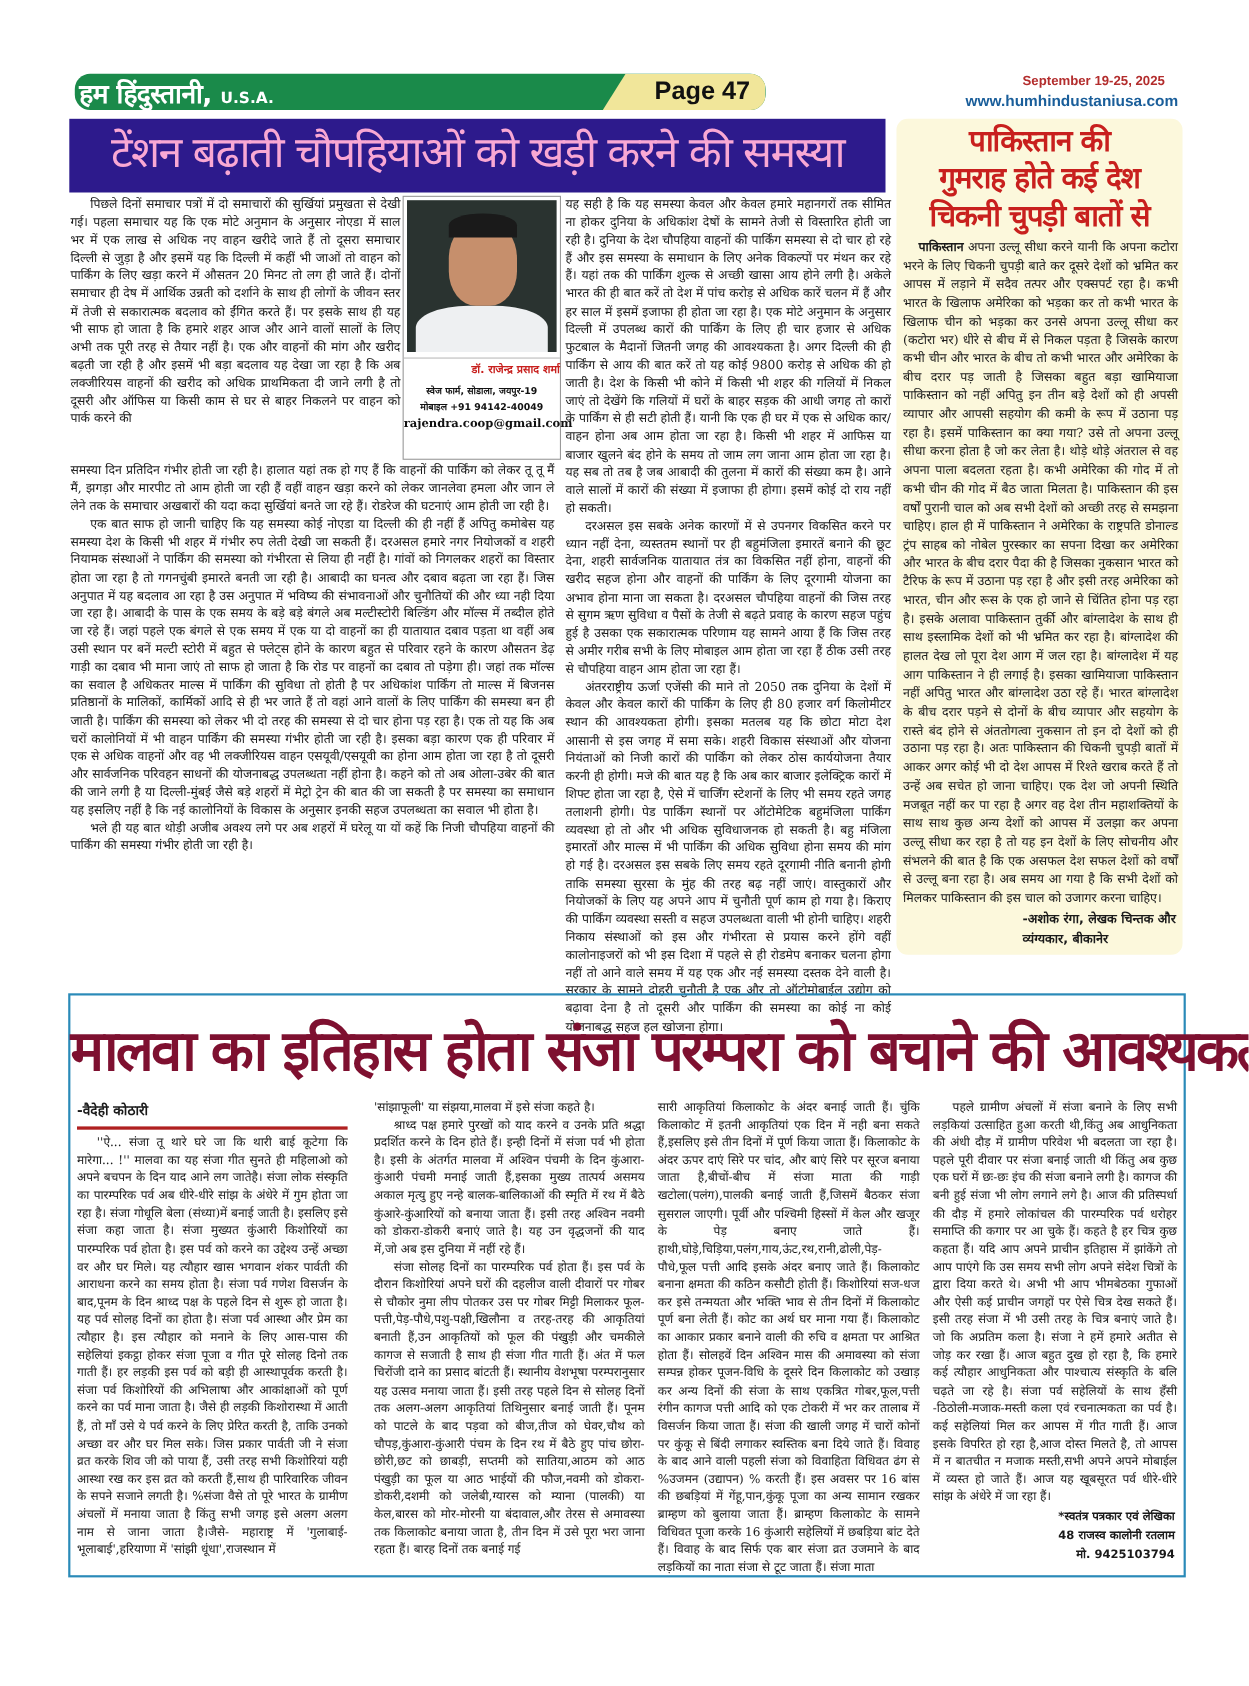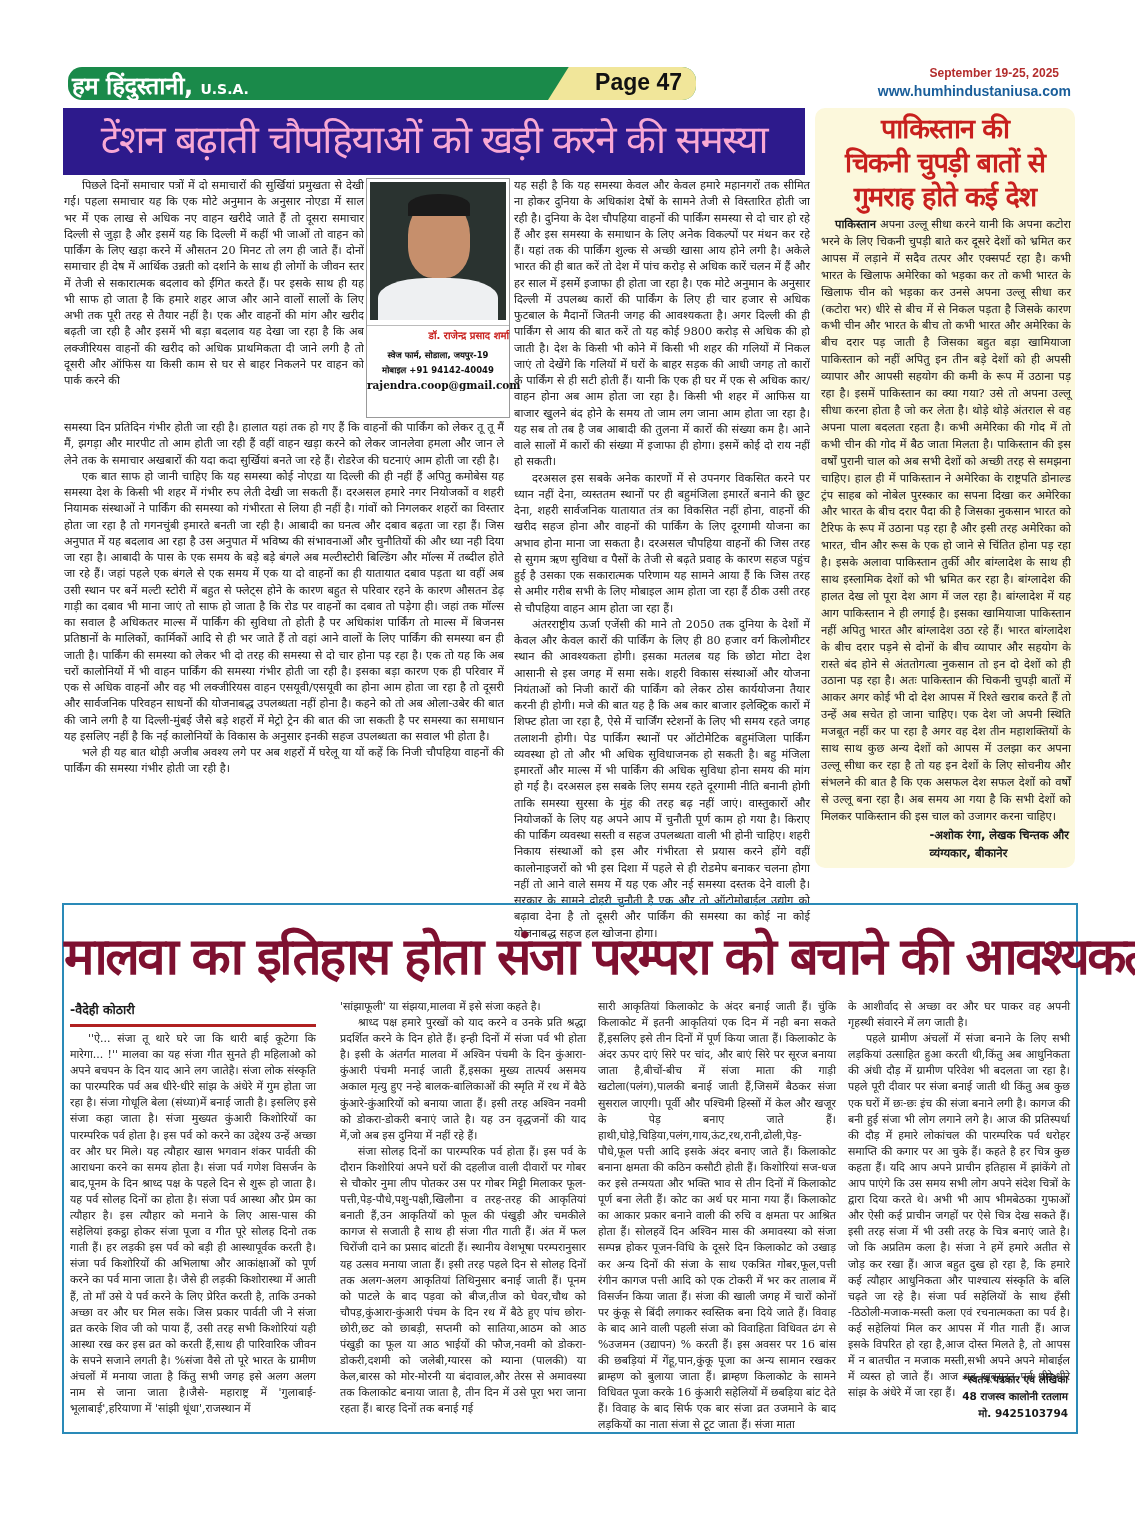--- a/index.html
+++ b/index.html
@@ -95,22 +95,22 @@
 
 <div class="abs col c3">
   <p>यह सही है कि यह समस्या केवल और केवल हमारे महानगरों तक सीमित ना होकर दुनिया के अधिकांश देषों के सामने तेजी से विस्तारित होती जा रही है। दुनिया के देश चौपहिया वाहनों की पार्किंग समस्या से दो चार हो रहे हैं और इस समस्या के समाधान के लिए अनेक विकल्पों पर मंथन कर रहे हैं। यहां तक की पार्किंग शुल्क से अच्छी खासा आय होने लगी है। अकेले भारत की ही बात करें तो देश में पांच करोड़ से अधिक कारें चलन में हैं और हर साल में इसमें इजाफा ही होता जा रहा है। एक मोटे अनुमान के अनुसार दिल्ली में उपलब्ध कारों की पार्किंग के लिए ही चार हजार से अधिक फुटबाल के मैदानों जितनी जगह की आवश्यकता है। अगर दिल्ली की ही पार्किंग से आय की बात करें तो यह कोई 9800 करोड़ से अधिक की हो जाती है। देश के किसी भी कोने में किसी भी शहर की गलियों में निकल जाएं तो देखेंगे कि गलियों में घरों के बाहर सड़क की आधी जगह तो कारों के पार्किंग से ही सटी होती हैं। यानी कि एक ही घर में एक से अधिक कार/वाहन होना अब आम होता जा रहा है। किसी भी शहर में आफिस या बाजार खुलने बंद होने के समय तो जाम लग जाना आम होता जा रहा है। यह सब तो तब है जब आबादी की तुलना में कारों की संख्या कम है। आने वाले सालों में कारों की संख्या में इजाफा ही होगा। इसमें कोई दो राय नहीं हो सकती।</p>
   <p class="ind">दरअसल इस सबके अनेक कारणों में से उपनगर विकसित करने पर ध्यान नहीं देना, व्यस्ततम स्थानों पर ही बहुमंजिला इमारतें बनाने की छूट देना, शहरी सार्वजनिक यातायात तंत्र का विकसित नहीं होना, वाहनों की खरीद सहज होना और वाहनों की पार्किंग के लिए दूरगामी योजना का अभाव होना माना जा सकता है। दरअसल चौपहिया वाहनों की जिस तरह से सुगम ऋण सुविधा व पैसों के तेजी से बढ़ते प्रवाह के कारण सहज पहुंच हुई है उसका एक सकारात्मक परिणाम यह सामने आया हैं कि जिस तरह से अमीर गरीब सभी के लिए मोबाइल आम होता जा रहा हैं ठीक उसी तरह से चौपहिया वाहन आम होता जा रहा हैं।</p>
   <p class="ind">अंतरराष्ट्रीय ऊर्जा एजेंसी की माने तो 2050 तक दुनिया के देशों में केवल और केवल कारों की पार्किंग के लिए ही 80 हजार वर्ग किलोमीटर स्थान की आवश्यकता होगी। इसका मतलब यह कि छोटा मोटा देश आसानी से इस जगह में समा सके। शहरी विकास संस्थाओं और योजना नियंताओं को निजी कारों की पार्किंग को लेकर ठोस कार्ययोजना तैयार करनी ही होगी। मजे की बात यह है कि अब कार बाजार इलेक्ट्रिक कारों में शिफ्ट होता जा रहा है, ऐसे में चार्जिंग स्टेशनों के लिए भी समय रहते जगह तलाशनी होगी। पेड पार्किंग स्थानों पर ऑटोमेटिक बहुमंजिला पार्किंग व्यवस्था हो तो और भी अधिक सुविधाजनक हो सकती है। बहु मंजिला इमारतों और माल्स में भी पार्किंग की अधिक सुविधा होना समय की मांग हो गई है। दरअसल इस सबके लिए समय रहते दूरगामी नीति बनानी होगी ताकि समस्या सुरसा के मुंह की तरह बढ़ नहीं जाएं। वास्तुकारों और नियोजकों के लिए यह अपने आप में चुनौती पूर्ण काम हो गया है। किराए की पार्किंग व्यवस्था सस्ती व सहज उपलब्धता वाली भी होनी चाहिए। शहरी निकाय संस्थाओं को इस और गंभीरता से प्रयास करने होंगे वहीं कालोनाइजरों को भी इस दिशा में पहले से ही रोडमेप बनाकर चलना होगा नहीं तो आने वाले समय में यह एक और नई समस्या दस्तक देने वाली है। सरकार के सामने दोहरी चुनौती है एक और तो ऑटोमोबाईल उद्योग को बढ़ावा देना है तो दूसरी और पार्किंग की समस्या का कोई ना कोई योजनाबद्ध सहज हल खोजना होगा।</p>
 </div>
 
 <div class="abs side" style="background: rgb(252, 248, 220); border-radius: 10px;">
   <div class="side-title" style="color: rgb(200, 32, 30);">
     <div>पाकिस्तान की</div>
+    <div>गुमराह होते कई देश</div>
     <div>चिकनी चुपड़ी बातों से</div>
-    <div>गुमराह होते कई देश</div>
   </div>
   <div class="side-body">
     <span style="display:inline-block;width:14px;"></span><b>पाकिस्तान</b>
     <span>अपना उल्लू सीधा करने यानी कि अपना कटोरा भरने के लिए चिकनी चुपड़ी बाते कर दूसरे देशों को भ्रमित कर आपस में लड़ाने में सदैव तत्पर और एक्सपर्ट रहा है। कभी भारत के खिलाफ अमेरिका को भड़का कर तो कभी भारत के खिलाफ चीन को भड़का कर उनसे अपना उल्लू सीधा कर (कटोरा भर) धीरे से बीच में से निकल पड़ता है जिसके कारण कभी चीन और भारत के बीच तो कभी भारत और अमेरिका के बीच दरार पड़ जाती है जिसका बहुत बड़ा खामियाजा पाकिस्तान को नहीं अपितु इन तीन बड़े देशों को ही अपसी व्यापार और आपसी सहयोग की कमी के रूप में उठाना पड़ रहा है। इसमें पाकिस्तान का क्या गया? उसे तो अपना उल्लू सीधा करना होता है जो कर लेता है। थोड़े थोड़े अंतराल से वह अपना पाला बदलता रहता है। कभी अमेरिका की गोद में तो कभी चीन की गोद में बैठ जाता मिलता है। पाकिस्तान की इस वर्षों पुरानी चाल को अब सभी देशों को अच्छी तरह से समझना चाहिए। हाल ही में पाकिस्तान ने अमेरिका के राष्ट्रपति डोनाल्ड ट्रंप साहब को नोबेल पुरस्कार का सपना दिखा कर अमेरिका और भारत के बीच दरार पैदा की है जिसका नुकसान भारत को टैरिफ के रूप में उठाना पड़ रहा है और इसी तरह अमेरिका को भारत, चीन और रूस के एक हो जाने से चिंतित होना पड़ रहा है। इसके अलावा पाकिस्तान तुर्की और बांग्लादेश के साथ ही साथ इस्लामिक देशों को भी भ्रमित कर रहा है। बांग्लादेश की हालत देख लो पूरा देश आग में जल रहा है। बांग्लादेश में यह आग पाकिस्तान ने ही लगाई है। इसका खामियाजा पाकिस्तान नहीं अपितु भारत और बांग्लादेश उठा रहे हैं। भारत बांग्लादेश के बीच दरार पड़ने से दोनों के बीच व्यापार और सहयोग के रास्ते बंद होने से अंततोगत्वा नुकसान तो इन दो देशों को ही उठाना पड़ रहा है। अतः पाकिस्तान की चिकनी चुपड़ी बातों में आकर अगर कोई भी दो देश आपस में रिश्ते खराब करते हैं तो उन्हें अब सचेत हो जाना चाहिए। एक देश जो अपनी स्थिति मजबूत नहीं कर पा रहा है अगर वह देश तीन महाशक्तियों के साथ साथ कुछ अन्य देशों को आपस में उलझा कर अपना उल्लू सीधा कर रहा है तो यह इन देशों के लिए सोचनीय और संभलने की बात है कि एक असफल देश सफल देशों को वर्षों से उल्लू बना रहा है। अब समय आ गया है कि सभी देशों को मिलकर पाकिस्तान की इस चाल को उजागर करना चाहिए।</span>
   </div>
   <div class="side-sign">
     <div>-अशोक रंगा, लेखक चिन्तक और</div>
     <div>व्यंग्यकार, बीकानेर</div>
   </div>
 </div>
@@ -124,21 +124,20 @@
   </div>
   <div class="col2 a2c2">
     <p>'सांझाफूली' या संझया,मालवा में इसे संजा कहते है।</p>
     <p class="ind">श्राध्द पक्ष हमारे पुरखों को याद करने व उनके प्रति श्रद्धा प्रदर्शित करने के दिन होते हैं। इन्ही दिनों में संजा पर्व भी होता है। इसी के अंतर्गत मालवा में अश्विन पंचमी के दिन कुंआरा-कुंआरी पंचमी मनाई जाती हैं,इसका मुख्य तात्पर्य असमय अकाल मृत्यु हुए नन्हे बालक-बालिकाओं की स्मृति में रथ में बैठे कुंआरे-कुंआरियों को बनाया जाता हैं। इसी तरह अश्विन नवमी को डोकरा-डोकरी बनाएं जाते है। यह उन वृद्धजनों की याद में,जो अब इस दुनिया में नहीं रहे हैं।</p>
     <p class="ind">संजा सोलह दिनों का पारम्परिक पर्व होता हैं। इस पर्व के दौरान किशोरियां अपने घरों की दहलीज वाली दीवारों पर गोबर से चौकोर नुमा लीप पोतकर उस पर गोबर मिट्टी मिलाकर फूल-पत्ती,पेड़-पौधे,पशु-पक्षी,खिलौना व तरह-तरह की आकृतियां बनाती हैं,उन आकृतियों को फूल की पंखुड़ी और चमकीले कागज से सजाती है साथ ही संजा गीत गाती हैं। अंत में फल चिरोंजी दाने का प्रसाद बांटती हैं। स्थानीय वेशभूषा परम्परानुसार यह उत्सव मनाया जाता हैं। इसी तरह पहले दिन से सोलह दिनों तक अलग-अलग आकृतियां तिथिनुसार बनाई जाती हैं। पूनम को पाटले के बाद पड़वा को बीज,तीज को घेवर,चौथ को चौपड़,कुंआरा-कुंआरी पंचम के दिन रथ में बैठे हुए पांच छोरा-छोरी,छट को छाबड़ी, सप्तमी को सातिया,आठम को आठ पंखुड़ी का फूल या आठ भाईयों की फौज,नवमी को डोकरा-डोकरी,दशमी को जलेबी,ग्यारस को म्याना (पालकी) या केल,बारस को मोर-मोरनी या बंदावाल,और तेरस से अमावस्या तक किलाकोट बनाया जाता है, तीन दिन में उसे पूरा भरा जाना रहता हैं। बारह दिनों तक बनाई गई</p>
   </div>
   <div class="col2 a2c3">
     <p>सारी आकृतियां किलाकोट के अंदर बनाई जाती हैं। चुंकि किलाकोट में इतनी आकृतियां एक दिन में नही बना सकते हैं,इसलिए इसे तीन दिनों में पूर्ण किया जाता हैं। किलाकोट के अंदर ऊपर दाएं सिरे पर चांद, और बाएं सिरे पर सूरज बनाया जाता है,बीचों-बीच में संजा माता की गाड़ी खटोला(पलंग),पालकी बनाई जाती हैं,जिसमें बैठकर संजा सुसराल जाएगी। पूर्वी और पश्चिमी हिस्सों में केल और खजूर के पेड़ बनाए जाते हैं। हाथी,घोड़े,चिड़िया,पलंग,गाय,ऊंट,रथ,रानी,ढोली,पेड़-पौधे,फूल पत्ती आदि इसके अंदर बनाए जाते हैं। किलाकोट बनाना क्षमता की कठिन कसौटी होती हैं। किशोरियां सज-धज कर इसे तन्मयता और भक्ति भाव से तीन दिनों में किलाकोट पूर्ण बना लेती हैं। कोट का अर्थ घर माना गया हैं। किलाकोट का आकार प्रकार बनाने वाली की रुचि व क्षमता पर आश्रित होता हैं। सोलहवें दिन अश्विन मास की अमावस्या को संजा सम्पन्न होकर पूजन-विधि के दूसरे दिन किलाकोट को उखाड़ कर अन्य दिनों की संजा के साथ एकत्रित गोबर,फूल,पत्ती रंगीन कागज पत्ती आदि को एक टोकरी में भर कर तालाब में विसर्जन किया जाता हैं। संजा की खाली जगह में चारों कोनों पर कुंकू से बिंदी लगाकर स्वस्तिक बना दिये जाते हैं। विवाह के बाद आने वाली पहली संजा को विवाहिता विधिवत ढंग से %उजमन (उद्यापन) % करती हैं। इस अवसर पर 16 बांस की छबड़ियां में गेंहू,पान,कुंकू पूजा का अन्य सामान रखकर ब्राम्हण को बुलाया जाता हैं। ब्राम्हण किलाकोट के सामने विधिवत पूजा करके 16 कुंआरी सहेलियों में छबड़िया बांट देते हैं। विवाह के बाद सिर्फ एक बार संजा व्रत उजमाने के बाद लड़कियों का नाता संजा से टूट जाता हैं। संजा माता</p>
   </div>
   <div class="col2 a2c4">
-    <p>के आशीर्वाद से अच्छा वर और घर पाकर वह अपनी गृहस्थी संवारने में लग जाती है।</p>
     <p class="ind">पहले ग्रामीण अंचलों में संजा बनाने के लिए सभी लड़कियां उत्साहित हुआ करती थी,किंतु अब आधुनिकता की अंधी दौड़ में ग्रामीण परिवेश भी बदलता जा रहा है। पहले पूरी दीवार पर संजा बनाई जाती थी किंतु अब कुछ एक घरों में छः-छः इंच की संजा बनाने लगी है। कागज की बनी हुई संजा भी लोग लगाने लगे है। आज की प्रतिस्पर्धा की दौड़ में हमारे लोकांचल की पारम्परिक पर्व धरोहर समाप्ति की कगार पर आ चुके हैं। कहते है हर चित्र कुछ कहता हैं। यदि आप अपने प्राचीन इतिहास में झांकेंगे तो आप पाएंगे कि उस समय सभी लोग अपने संदेश चित्रों के द्वारा दिया करते थे। अभी भी आप भीमबेठका गुफाओं और ऐसी कई प्राचीन जगहों पर ऐसे चित्र देख सकते हैं। इसी तरह संजा में भी उसी तरह के चित्र बनाएं जाते है। जो कि अप्रतिम कला है। संजा ने हमें हमारे अतीत से जोड़ कर रखा हैं। आज बहुत दुख हो रहा है, कि हमारे कई त्यौहार आधुनिकता और पाश्चात्य संस्कृति के बलि चढ़ते जा रहे है। संजा पर्व सहेलियों के साथ हँसी -ठिठोली-मजाक-मस्ती कला एवं रचनात्मकता का पर्व है। कई सहेलियां मिल कर आपस में गीत गाती हैं। आज इसके विपरित हो रहा है,आज दोस्त मिलते है, तो आपस में न बातचीत न मजाक मस्ती,सभी अपने अपने मोबाईल में व्यस्त हो जाते हैं। आज यह खूबसूरत पर्व धीरे-धीरे सांझ के अंधेरे में जा रहा हैं।</p>
   </div>
   <div class="a2sign">
     <div>*स्वतंत्र पत्रकार एवं लेखिका</div>
     <div>48 राजस्व कालोनी रतलाम</div>
     <div>मो. 9425103794</div>
   </div>
 </div>
 
 </body></html>

